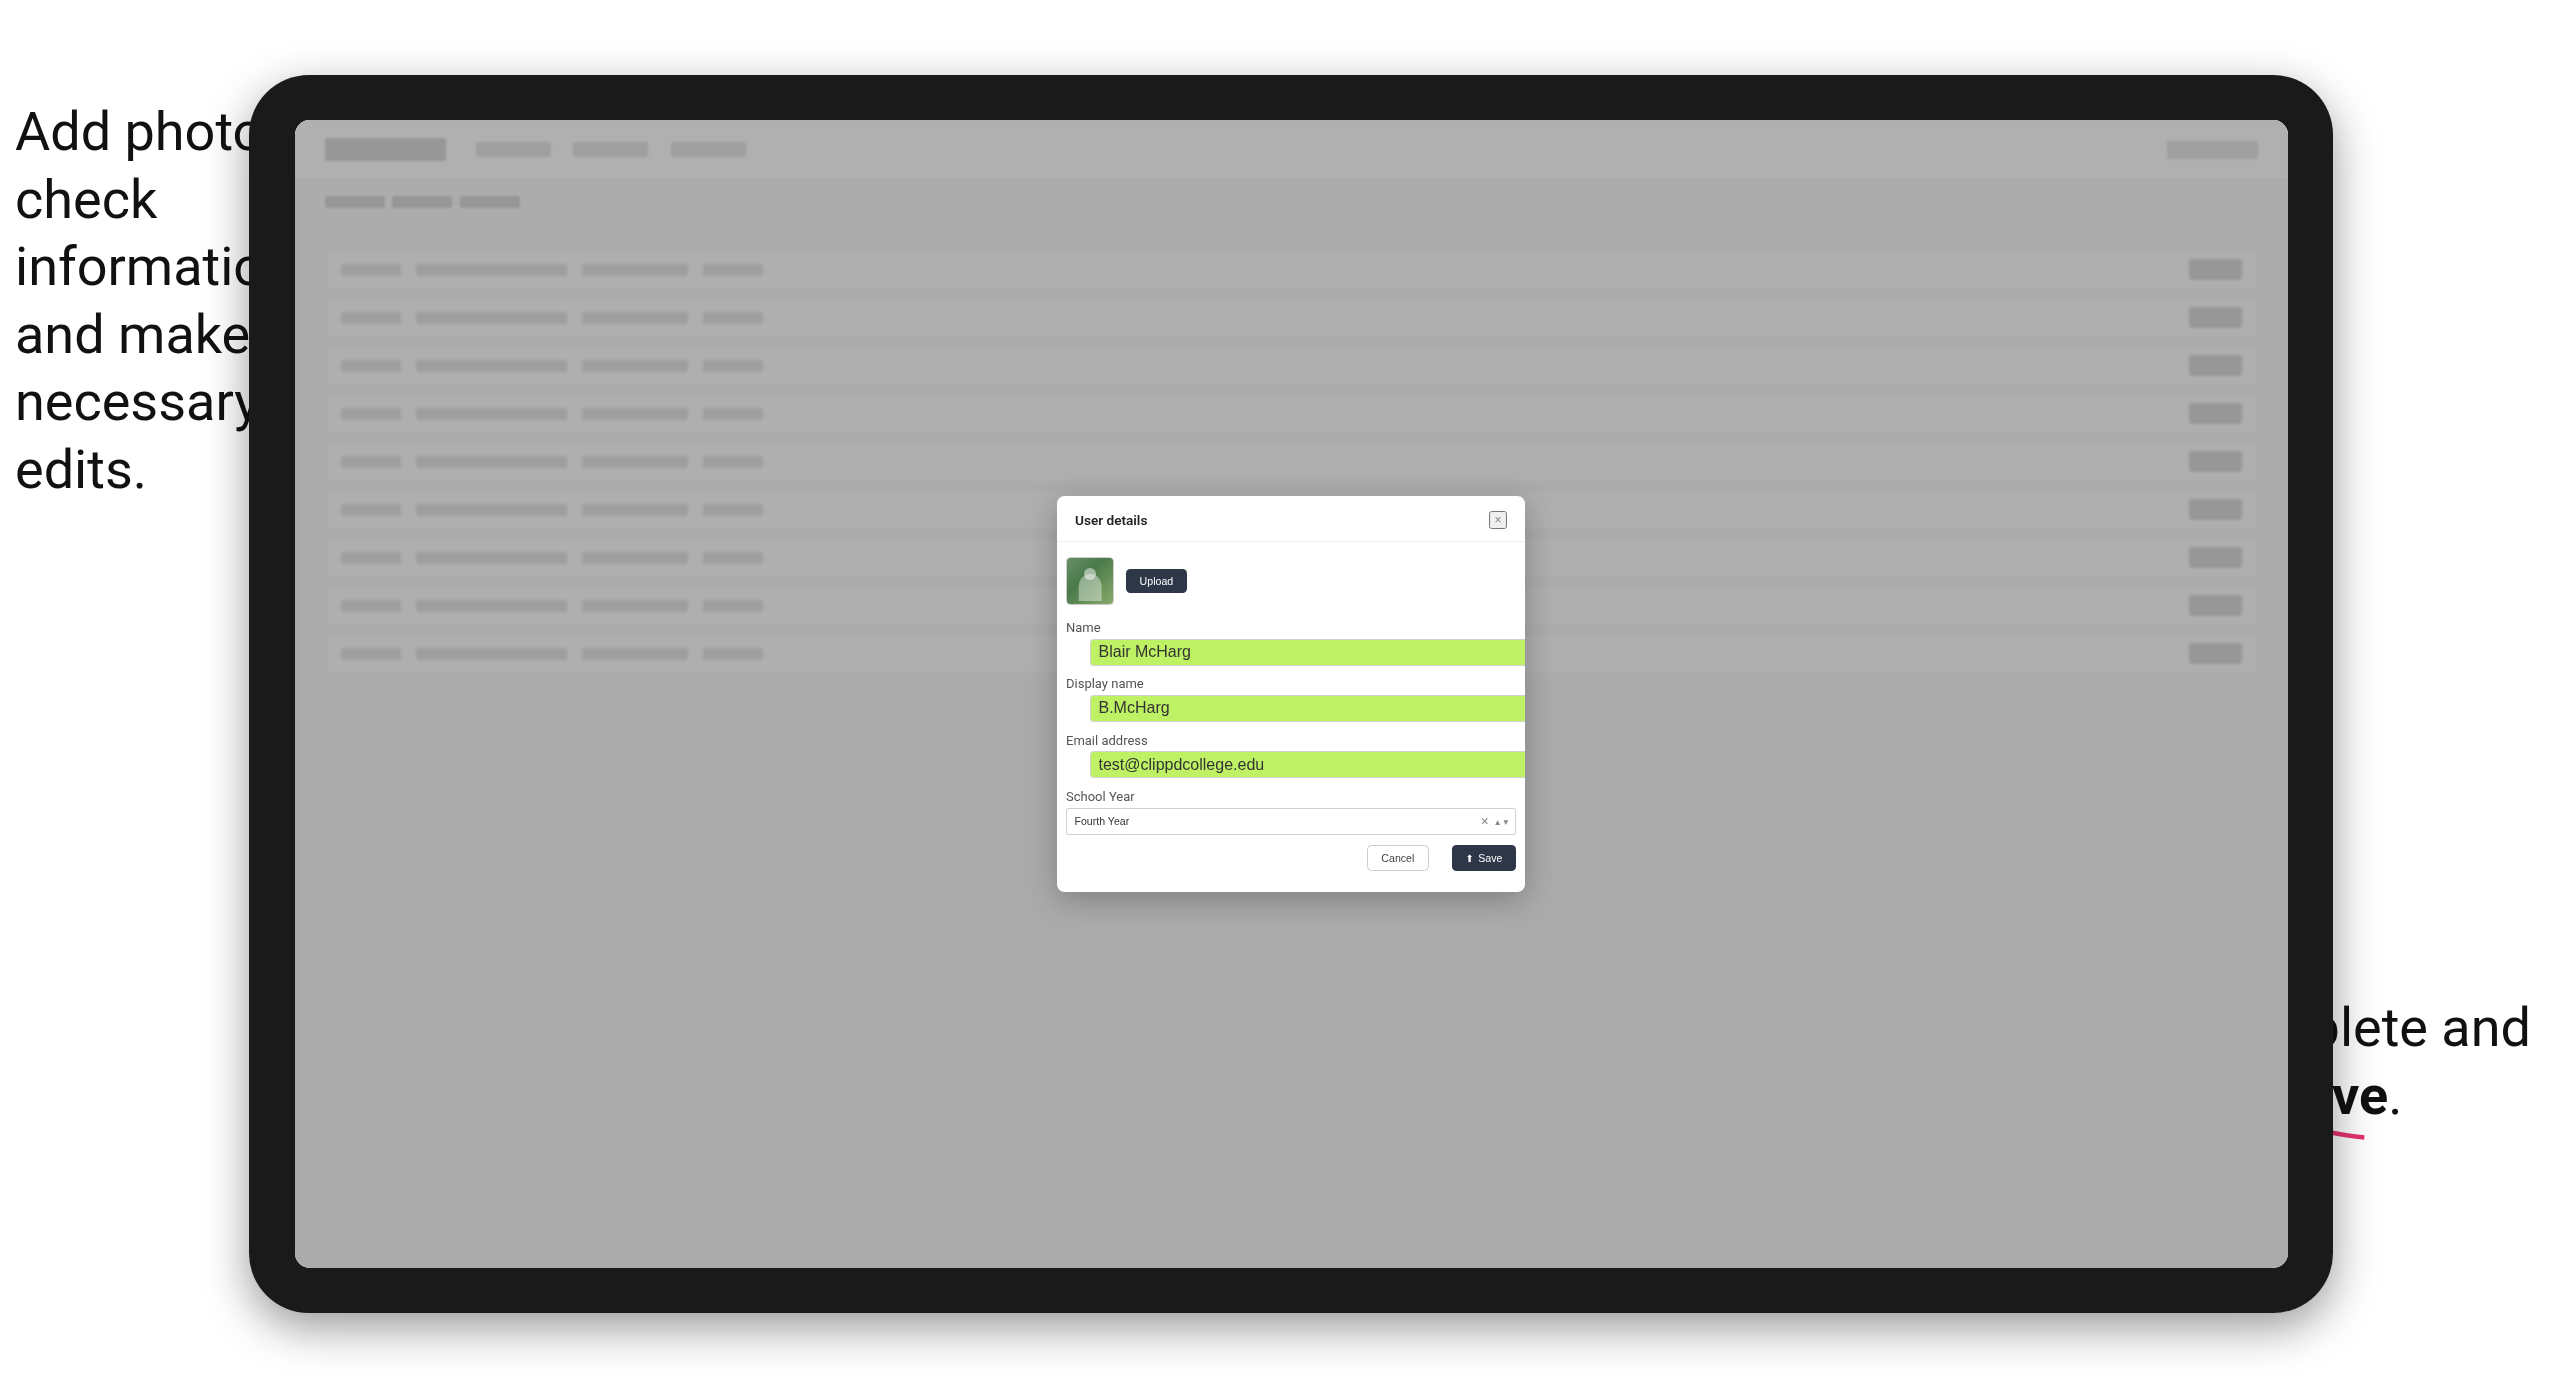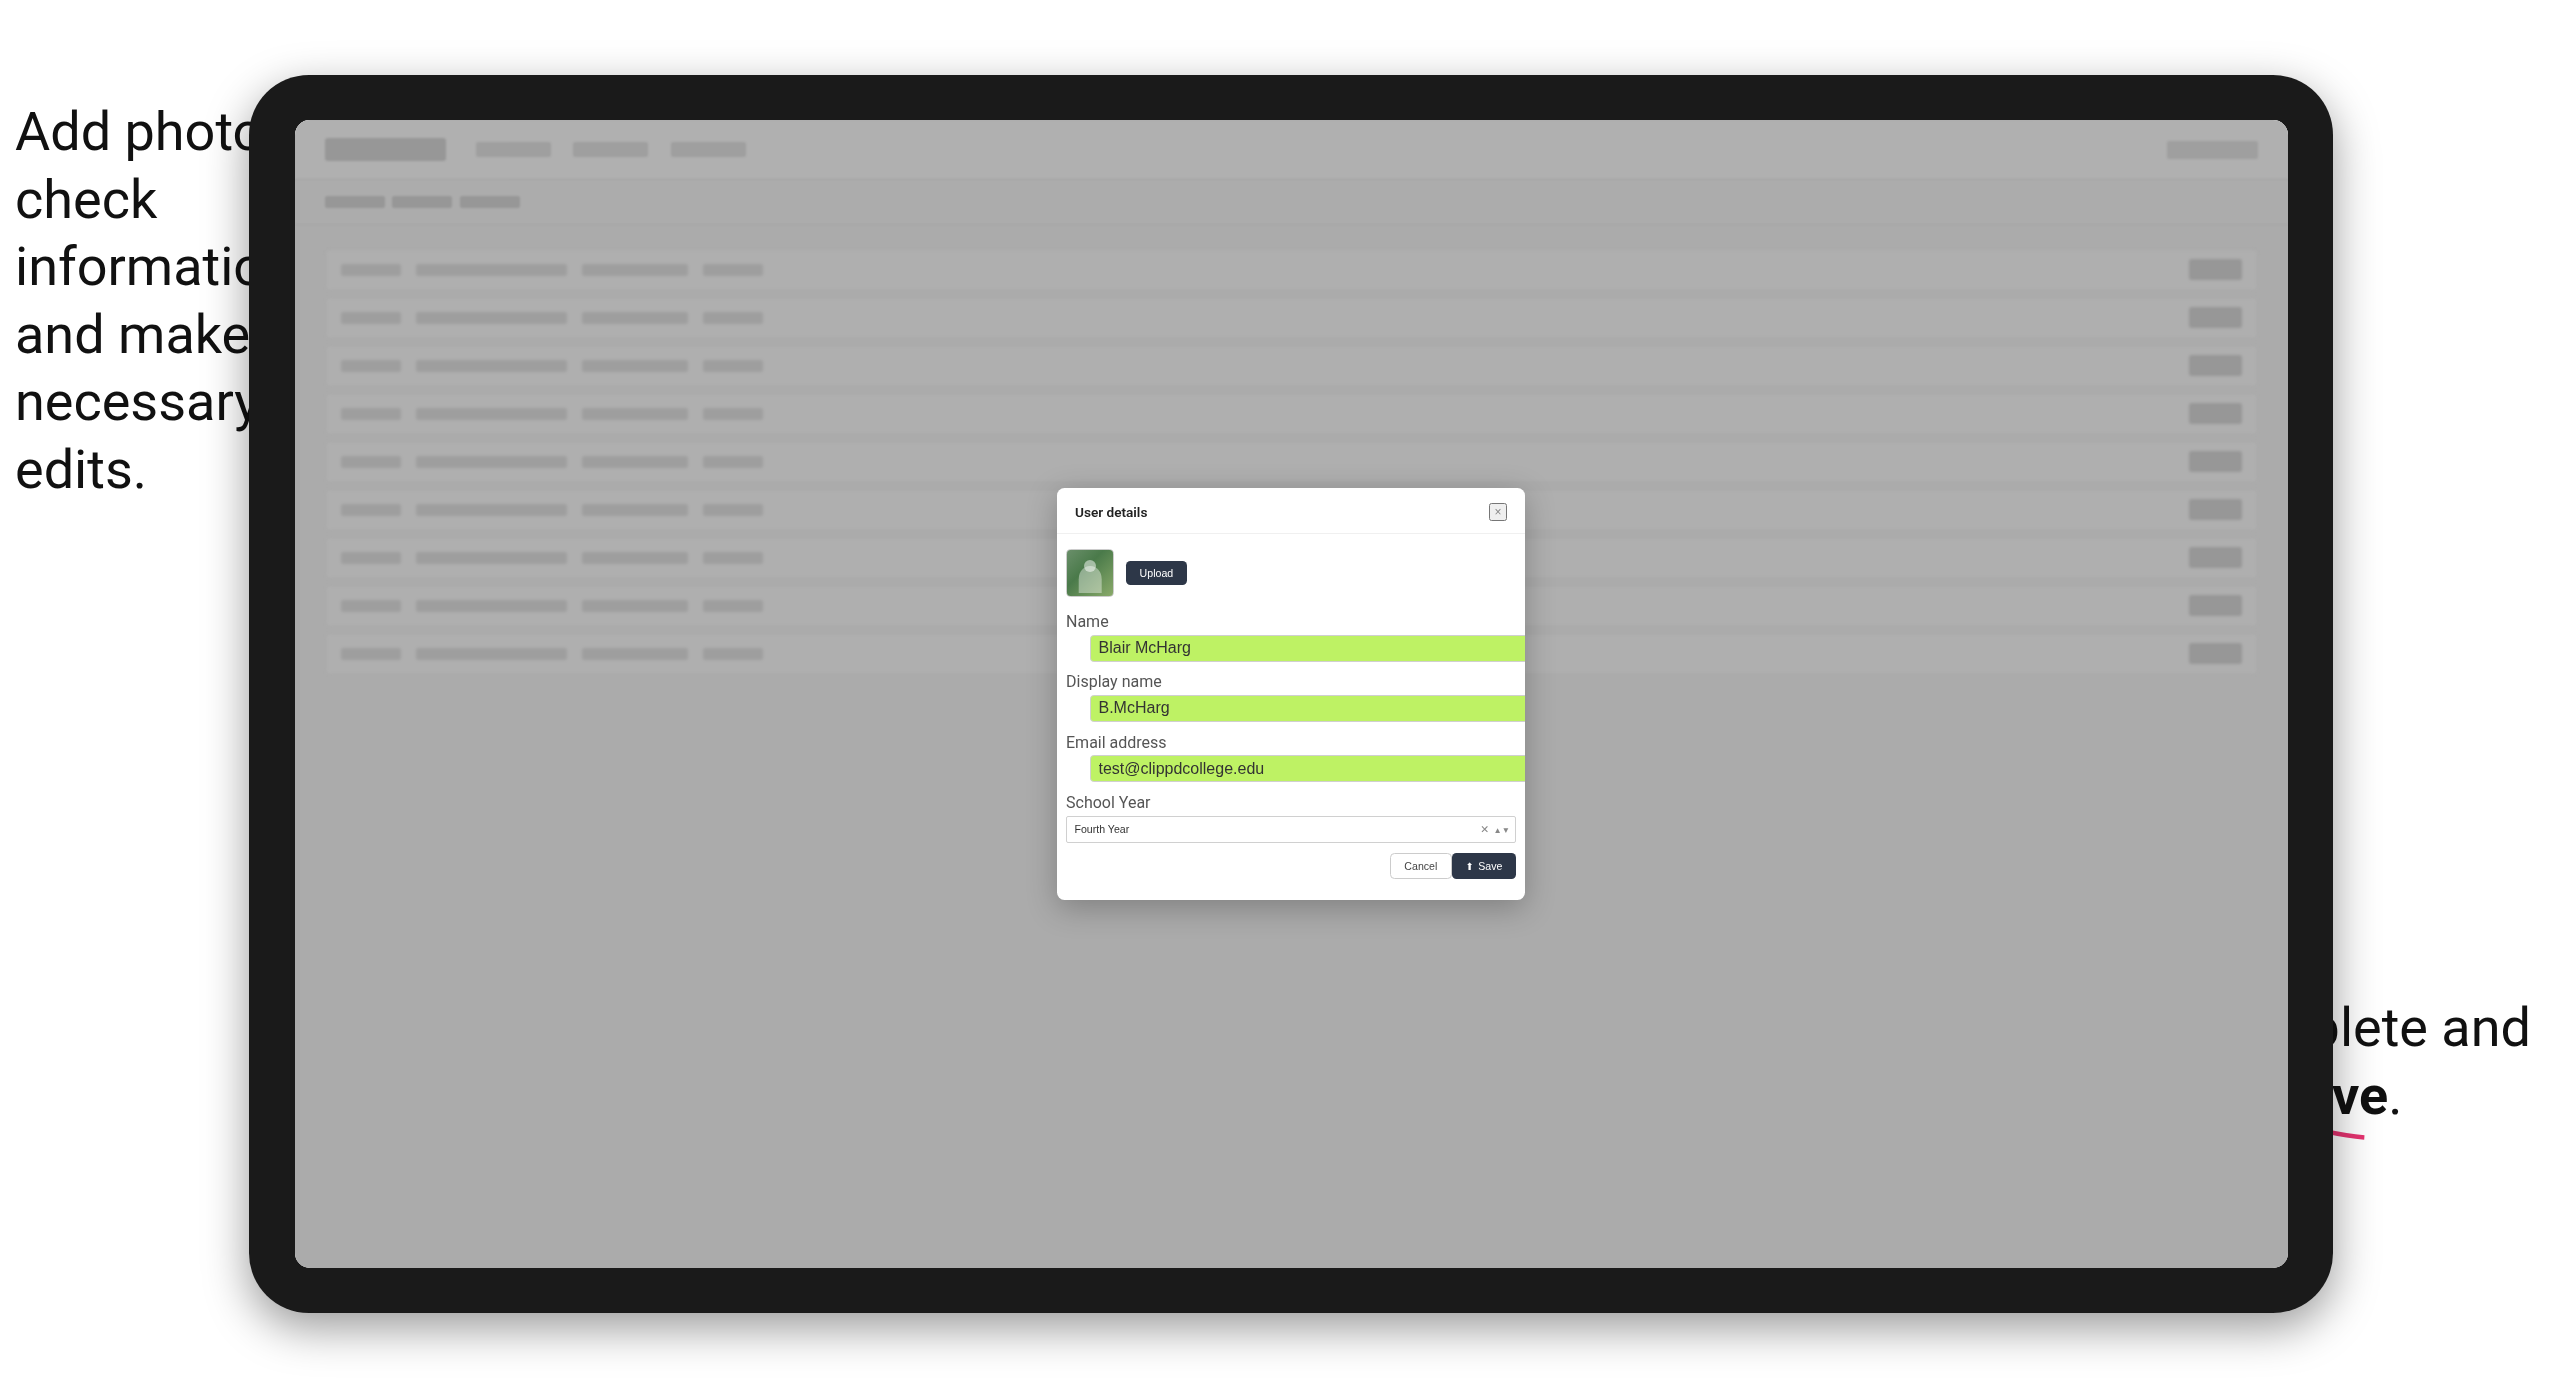--- a/index.html
+++ b/index.html
@@ -283,21 +283,21 @@
       font-weight: 500;
     }
 
     
     .form-group {
       margin-bottom: 10.6px;
     }
 
     .form-label {
       display: block;
-      font-size: 16px;
+      font-size: 13px;
       color: #555;
       margin-bottom: 3.8px;
       font-weight: 400;
     }
 
     .form-input {
       width: 100%;
       height: 27px;
       border: 0.8px solid #d0d0d0;
       border-radius: 3.8px;
@@ -344,21 +344,21 @@
 
     .select-chevron {
       font-size: 8.3px;
       color: #888;
     }
 
     
     .modal-footer {
       display: flex;
       justify-content: flex-end;
-      gap: 0;
+      gap: 23px;
       padding: 0 0 3px;
     }
 
     .btn-cancel {
       background: #fff;
       color: #444;
       border: 0.8px solid #ccc;
       padding: 6px 13.6px;
       border-radius: 4.5px;
       font-size: 10.6px;

